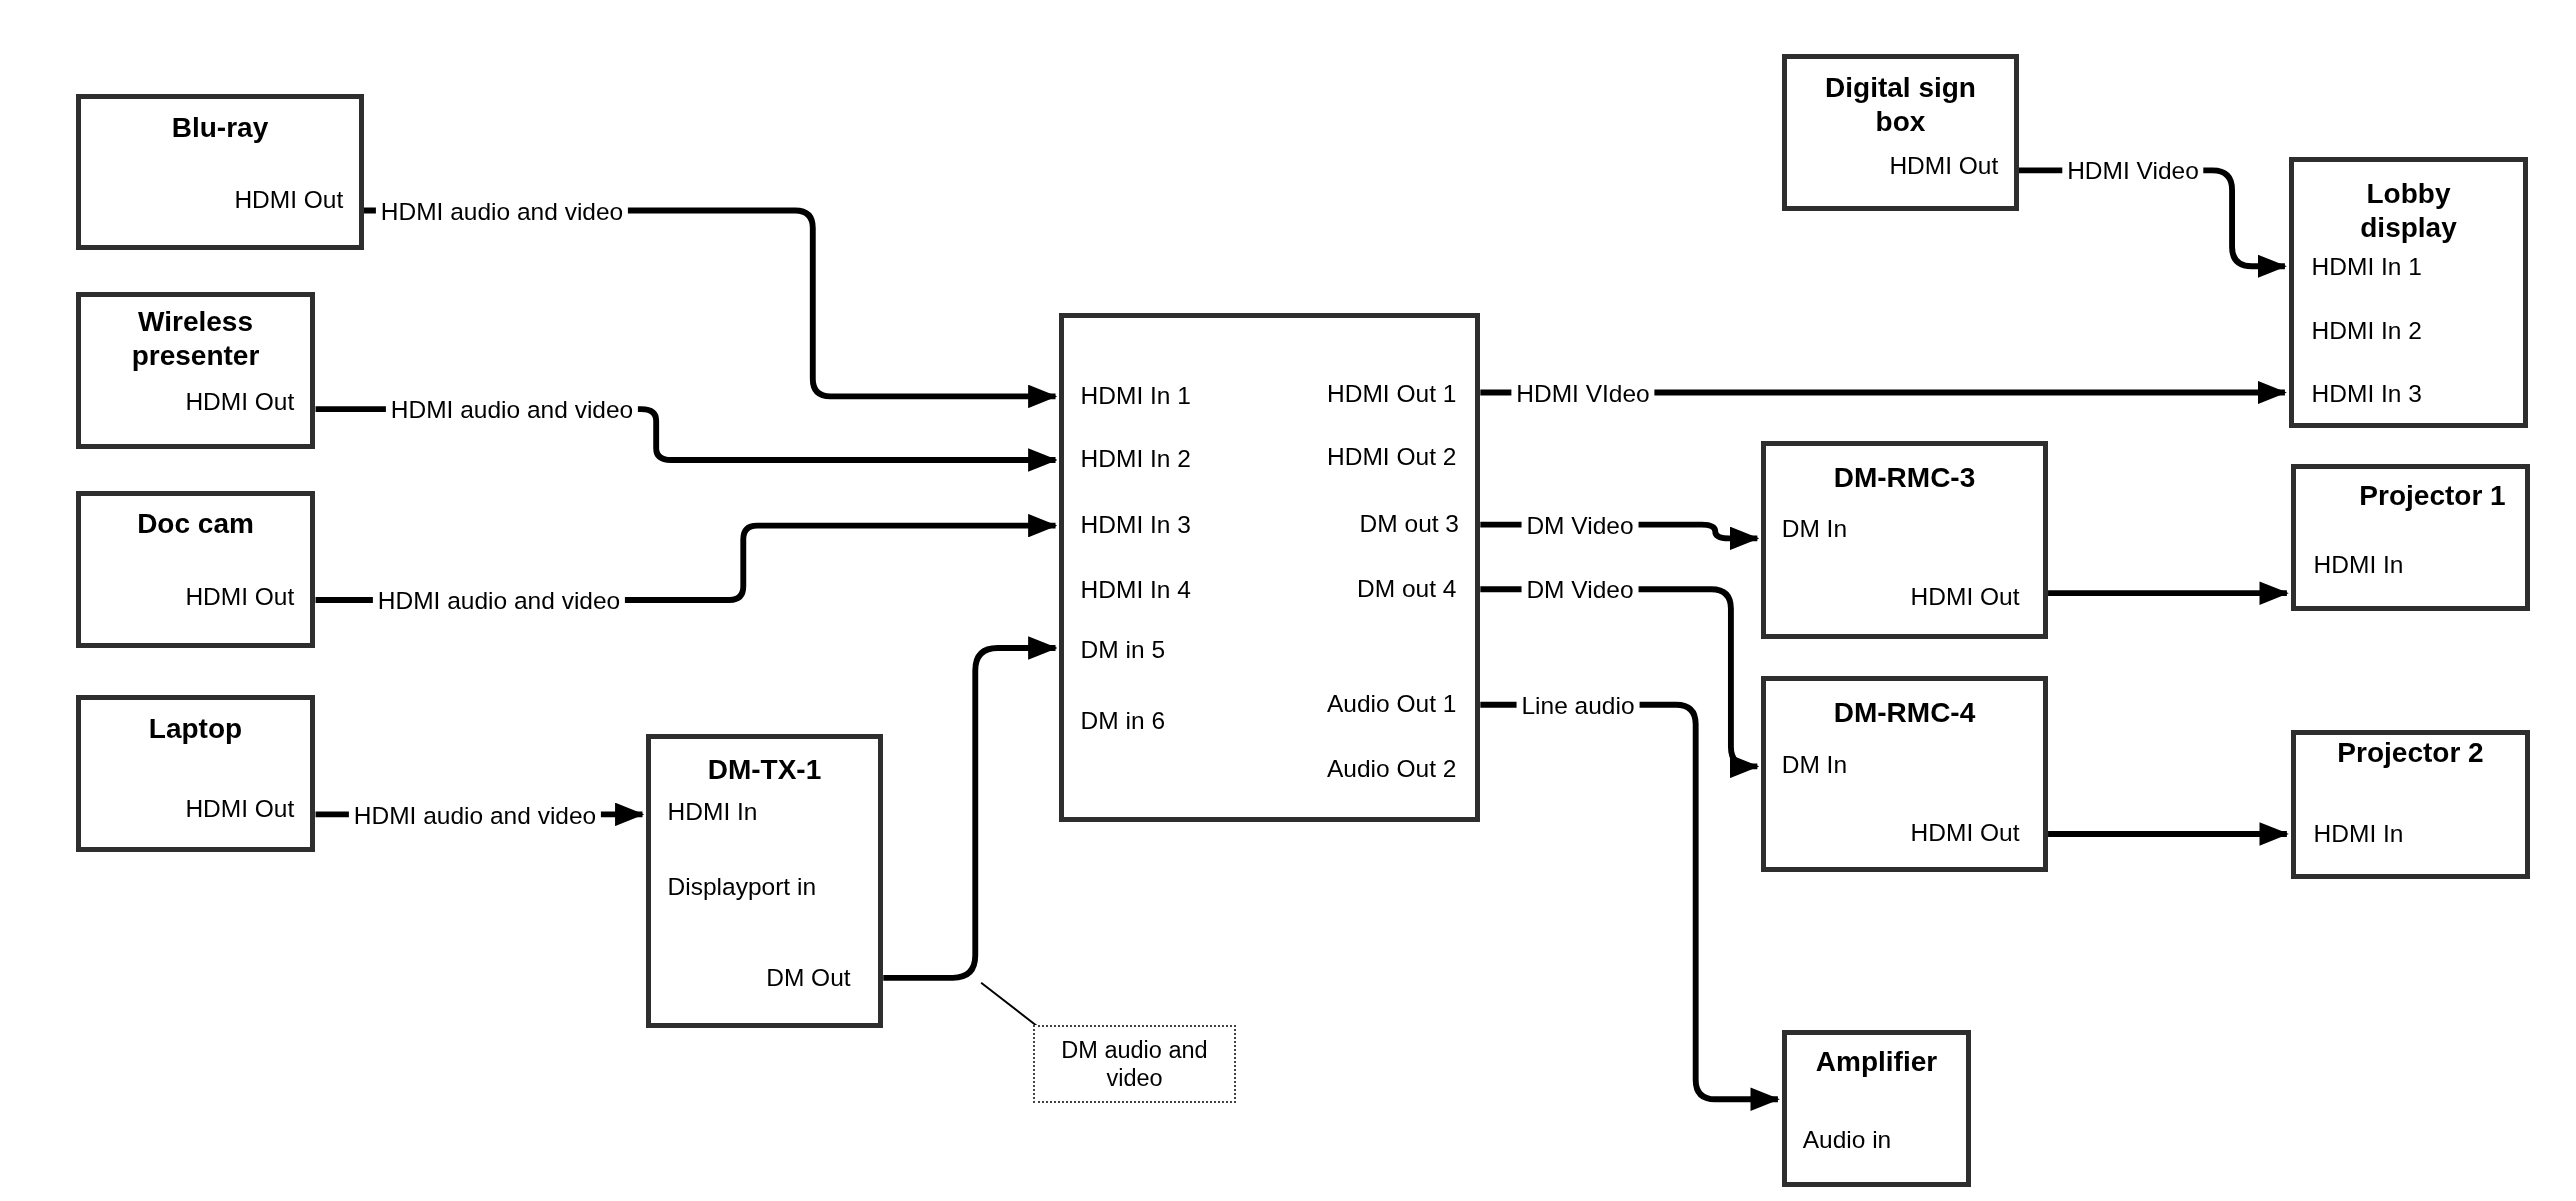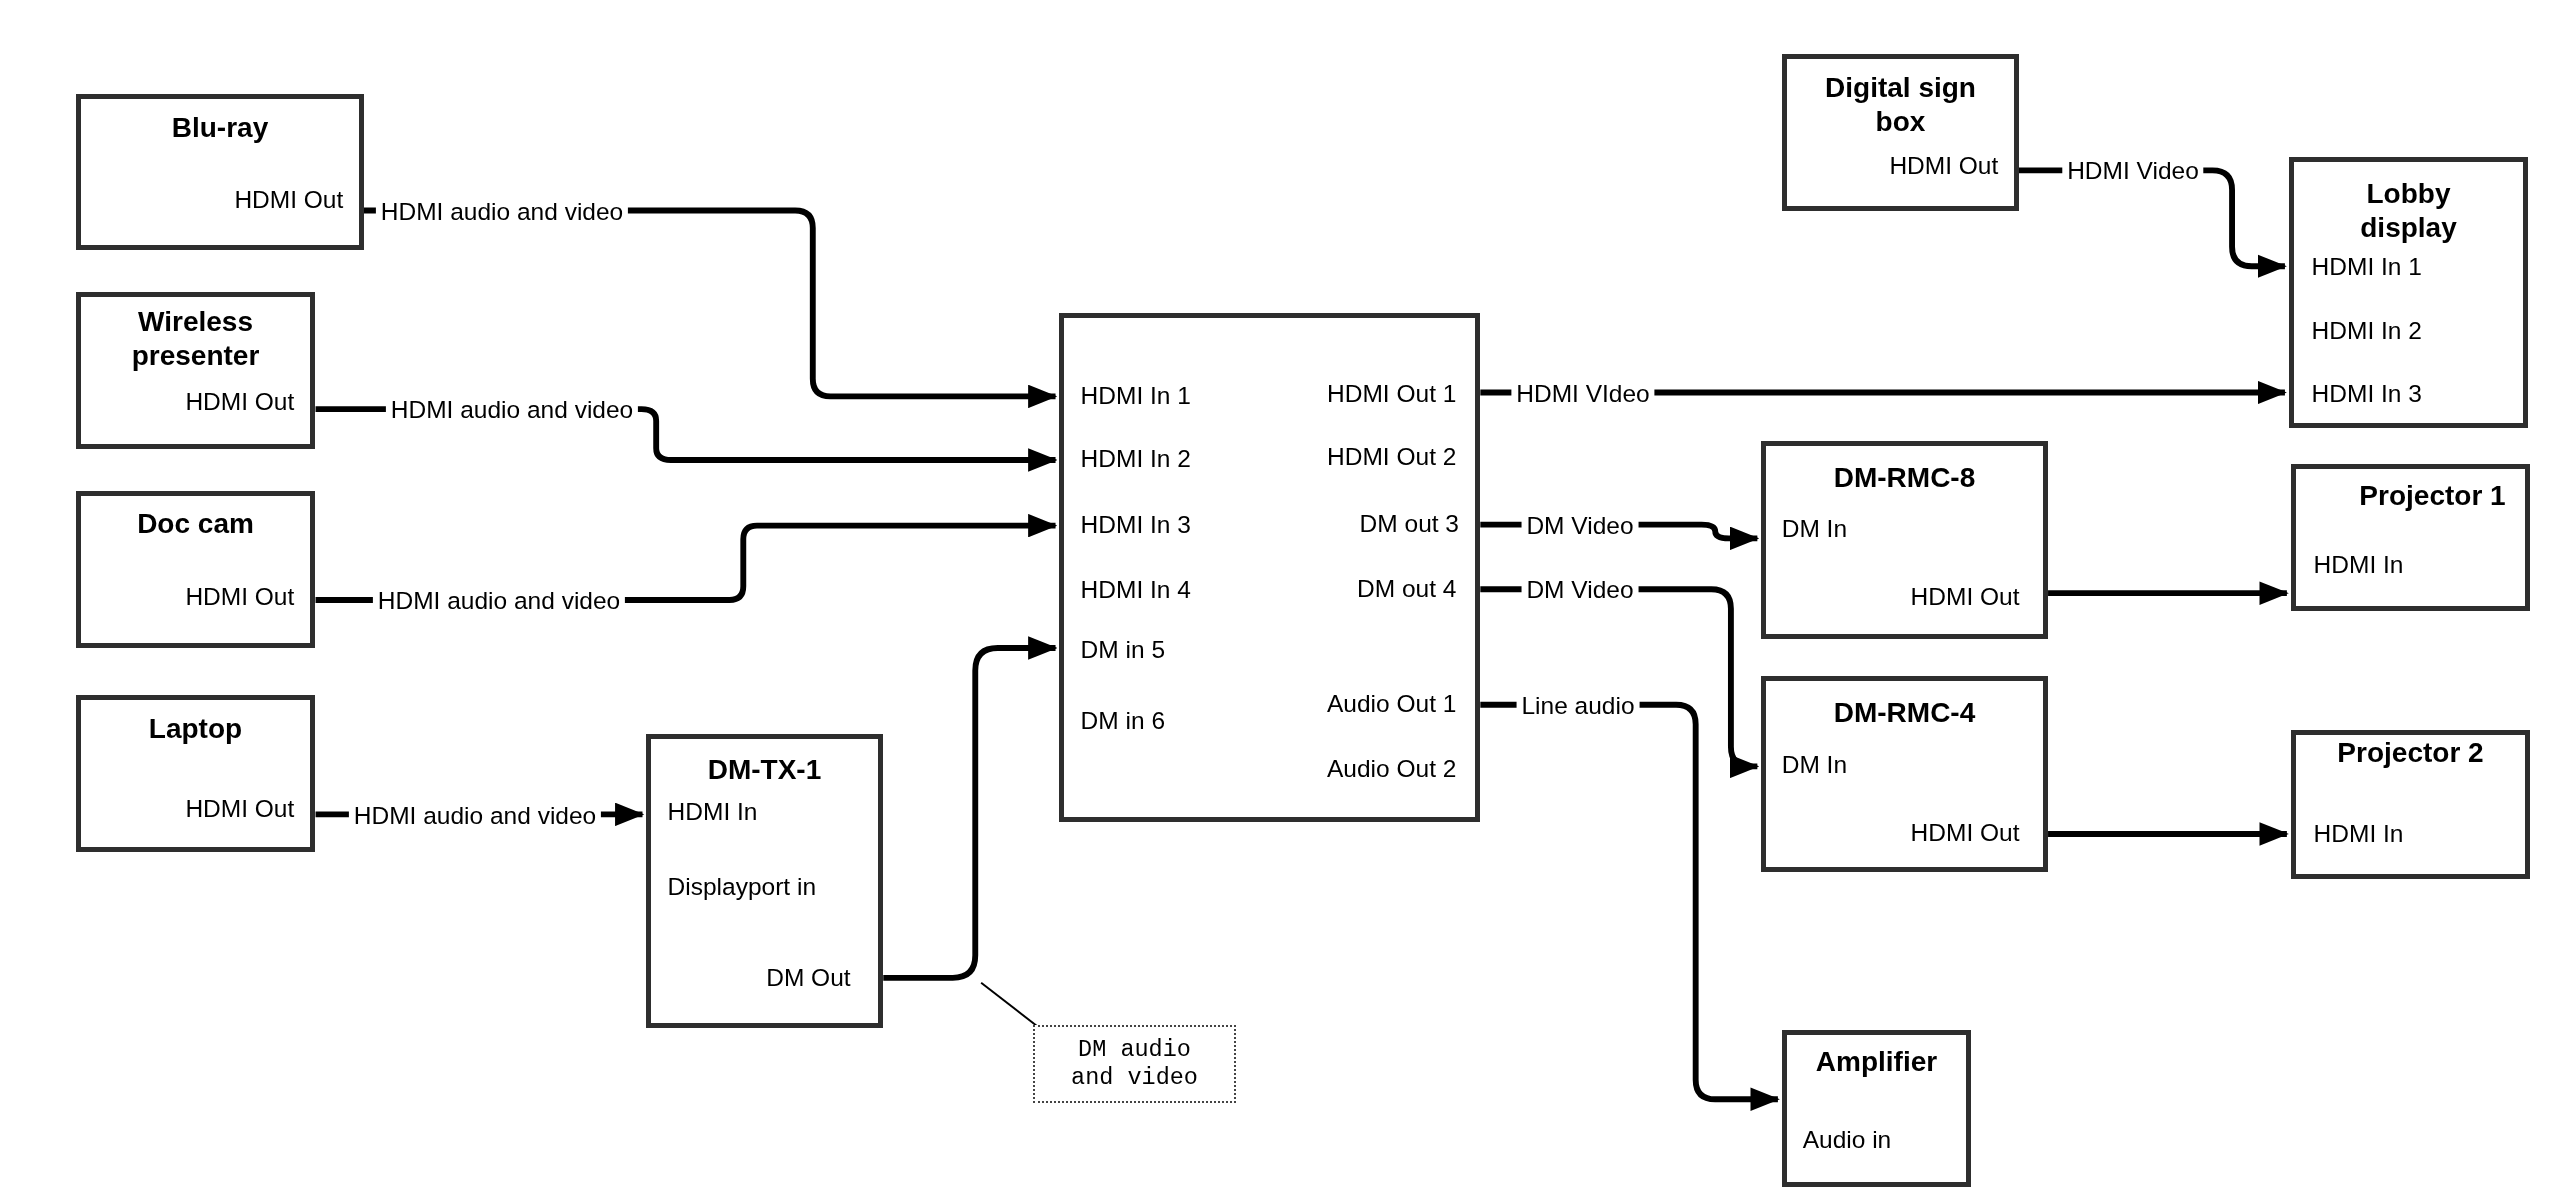--- a/index.html
+++ b/index.html
@@ -108,21 +108,21 @@
 </div>
 
 <div class="node" style="left:2289px;top:157px;width:239px;height:271px;">
   <div class="title" style="margin-top:14.7px;width:117px;">Lobby display</div>
   <div class="port" style="top:90px;left:17.6px;">HDMI In 1</div>
   <div class="port" style="top:154px;left:17.6px;">HDMI In 2</div>
   <div class="port" style="top:217px;left:17.6px;">HDMI In 3</div>
 </div>
 
 <div class="node" style="left:1761px;top:441px;width:287px;height:198px;">
-  <div class="title" style="margin-top:14.7px;">DM-RMC-8</div>
+  <div class="title" style="margin-top:14.7px;">DM-RMC-3</div>
   <div class="port" style="top:68px;left:15.7px;">DM In</div>
   <div class="port" style="top:136px;right:23.5px;">HDMI Out</div>
 </div>
 
 <div class="node" style="left:1761px;top:676px;width:287px;height:196px;">
   <div class="title" style="margin-top:14.7px;">DM-RMC-4</div>
   <div class="port" style="top:69px;left:15.7px;">DM In</div>
   <div class="port" style="top:137px;right:23.5px;">HDMI Out</div>
 </div>
 
@@ -144,16 +144,16 @@
 <div class="wire-label" style="left:502px;top:211px;">HDMI audio and video</div>
 <div class="wire-label" style="left:512px;top:409px;">HDMI audio and video</div>
 <div class="wire-label" style="left:499px;top:600px;">HDMI audio and video</div>
 <div class="wire-label" style="left:475px;top:815px;">HDMI audio and video</div>
 <div class="wire-label" style="left:1583px;top:393px;">HDMI VIdeo</div>
 <div class="wire-label" style="left:2133px;top:170px;">HDMI Video</div>
 <div class="wire-label" style="left:1580px;top:525px;">DM Video</div>
 <div class="wire-label" style="left:1580px;top:589px;">DM Video</div>
 <div class="wire-label" style="left:1578px;top:705px;">Line audio</div>
 
-<div class="note-box" style="left:1033px;top:1025px;width:203px;height:78px;font-family:Liberation Mono, monospace;">
+<div class="note-box" style="left:1033px;top:1025px;width:203px;height:78px;">
   <div class="note-text">DM audio and video</div>
 </div>
 
 
 </body></html>

